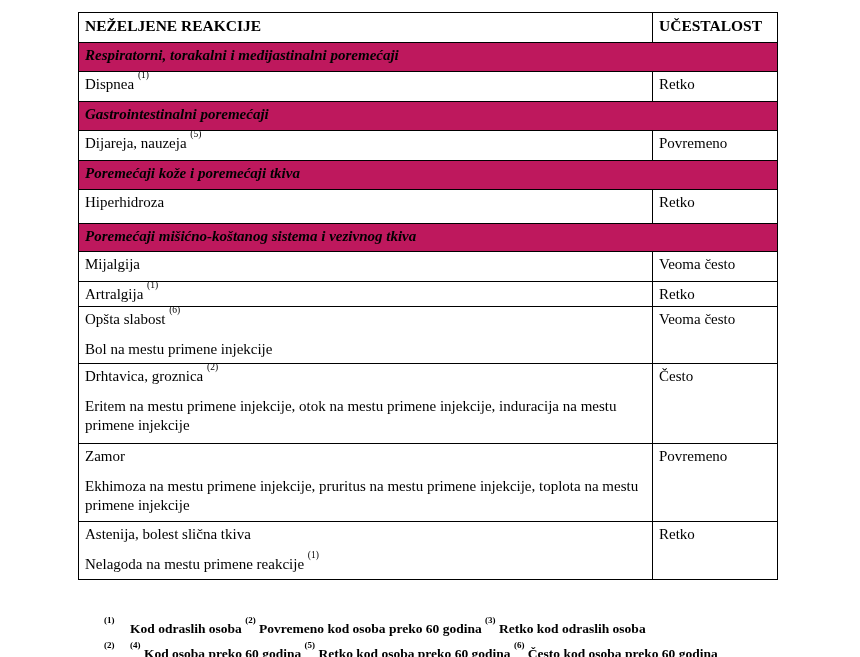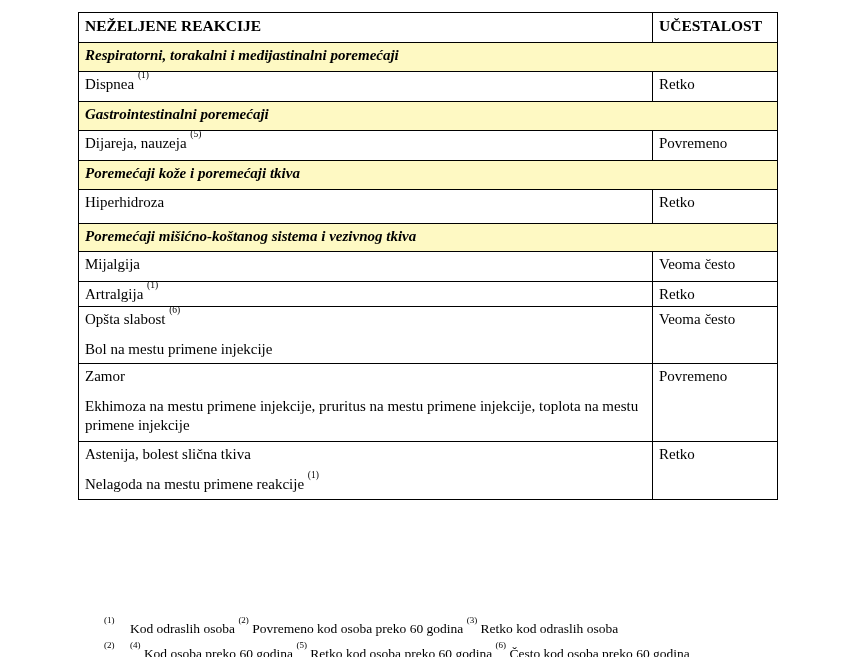--- a/index.html
+++ b/index.html
@@ -20,39 +20,39 @@
   table.adr td {
     border: 1px solid #000000;
     vertical-align: top;
     padding: 3px 6px 2px 6px;
     font-size: 15px;
     line-height: 19px;
     overflow: hidden;
   }
   tr.head td { font-weight: bold; font-size: 15.5px; }
   tr.section td {
-    background: #fef9c3;
+    background: #be185d;
     font-weight: bold;
     font-style: italic;
     font-size: 15px;
   }
   .rl { margin: 0; }
   .gap { margin-top: 11px; }
   sup.s {
     font-size: 9.5px;
     line-height: 0;
     position: relative;
     top: -5px;
   }
 
   .footnotes {
     position: absolute; left: 104px; top: 614px;
     font-size: 13.5px;
   }
-  .fn-line { line-height: 20px; white-space: nowrap; }
+  .fn-line { line-height: 20px; white-space: nowrap; font-weight: bold; }
   .fn-marker {
     display: inline-block;
     width: 26px;
     font-size: 9px;
     position: relative;
     top: -4px;
   }
   .fn-line sup.s { font-size: 9px; top: -4px; }
 </style>
 </head>
@@ -115,20 +115,27 @@
 
 
     <tr style="height:57px">
       <td>
         <div class="rl"><span>Opšta slabost </span><sup class="s">(6)</sup></div>
         <div class="rl gap">Bol na mestu primene injekcije</div>
       </td>
       <td>Veoma često</td>
     </tr>
 
+    <tr style="height:80px">
+      <td>
+        <div class="rl"><span>Drhtavica, groznica </span><sup class="s">(2)</sup></div>
+        <div class="rl gap">Eritem na mestu primene injekcije, otok na mestu primene injekcije, induracija na mestu primene injekcije</div>
+      </td>
+      <td>Često</td>
+    </tr>
 
     <tr style="height:78px">
       <td>
         <div class="rl"><span>Zamor</span></div>
         <div class="rl gap">Ekhimoza na mestu primene injekcije, pruritus na mestu primene injekcije, toplota na mestu primene injekcije</div>
       </td>
       <td>Povremeno</td>
     </tr>
 
     <tr style="height:58px">

